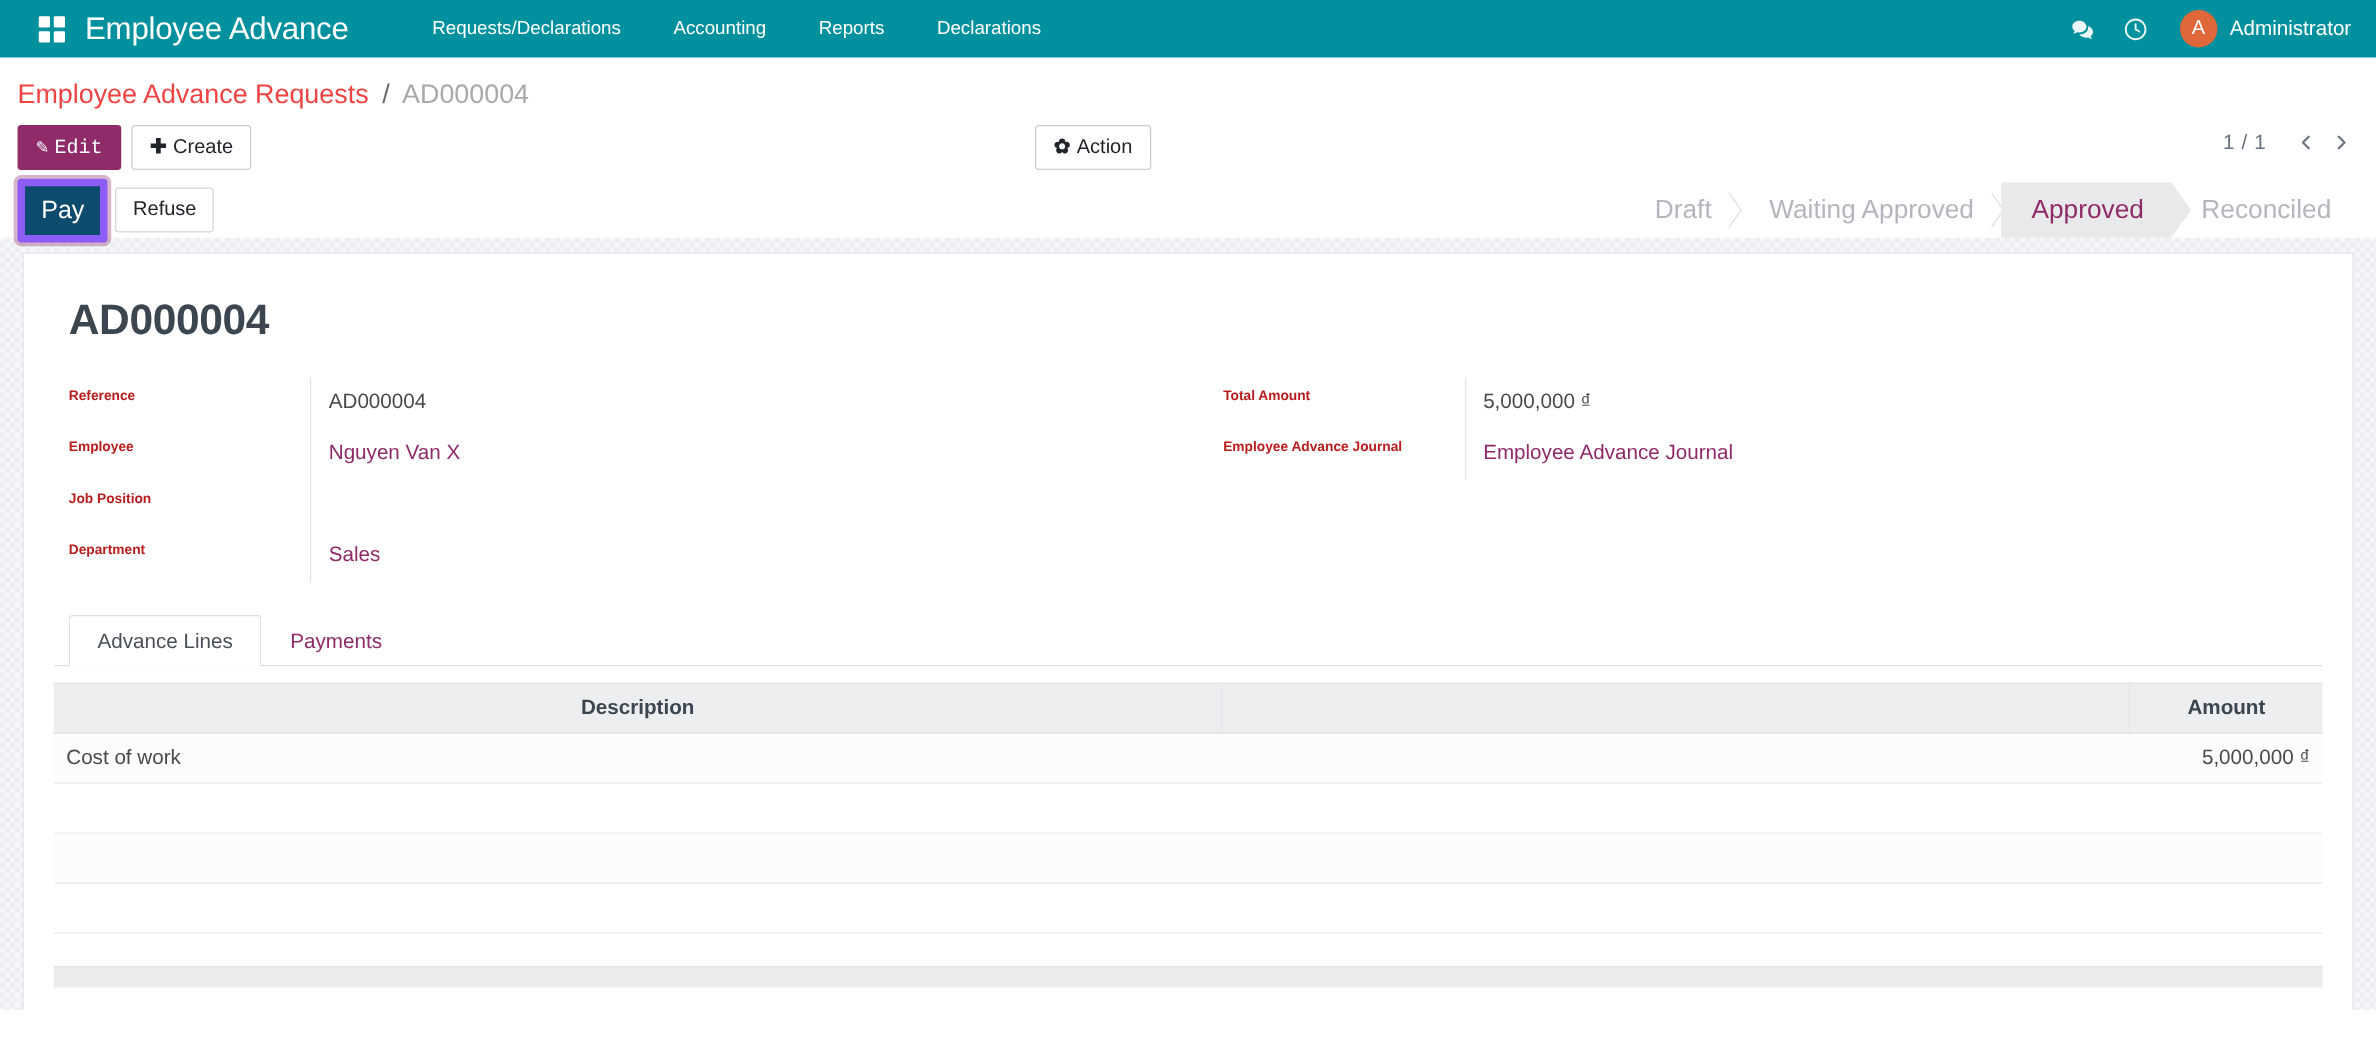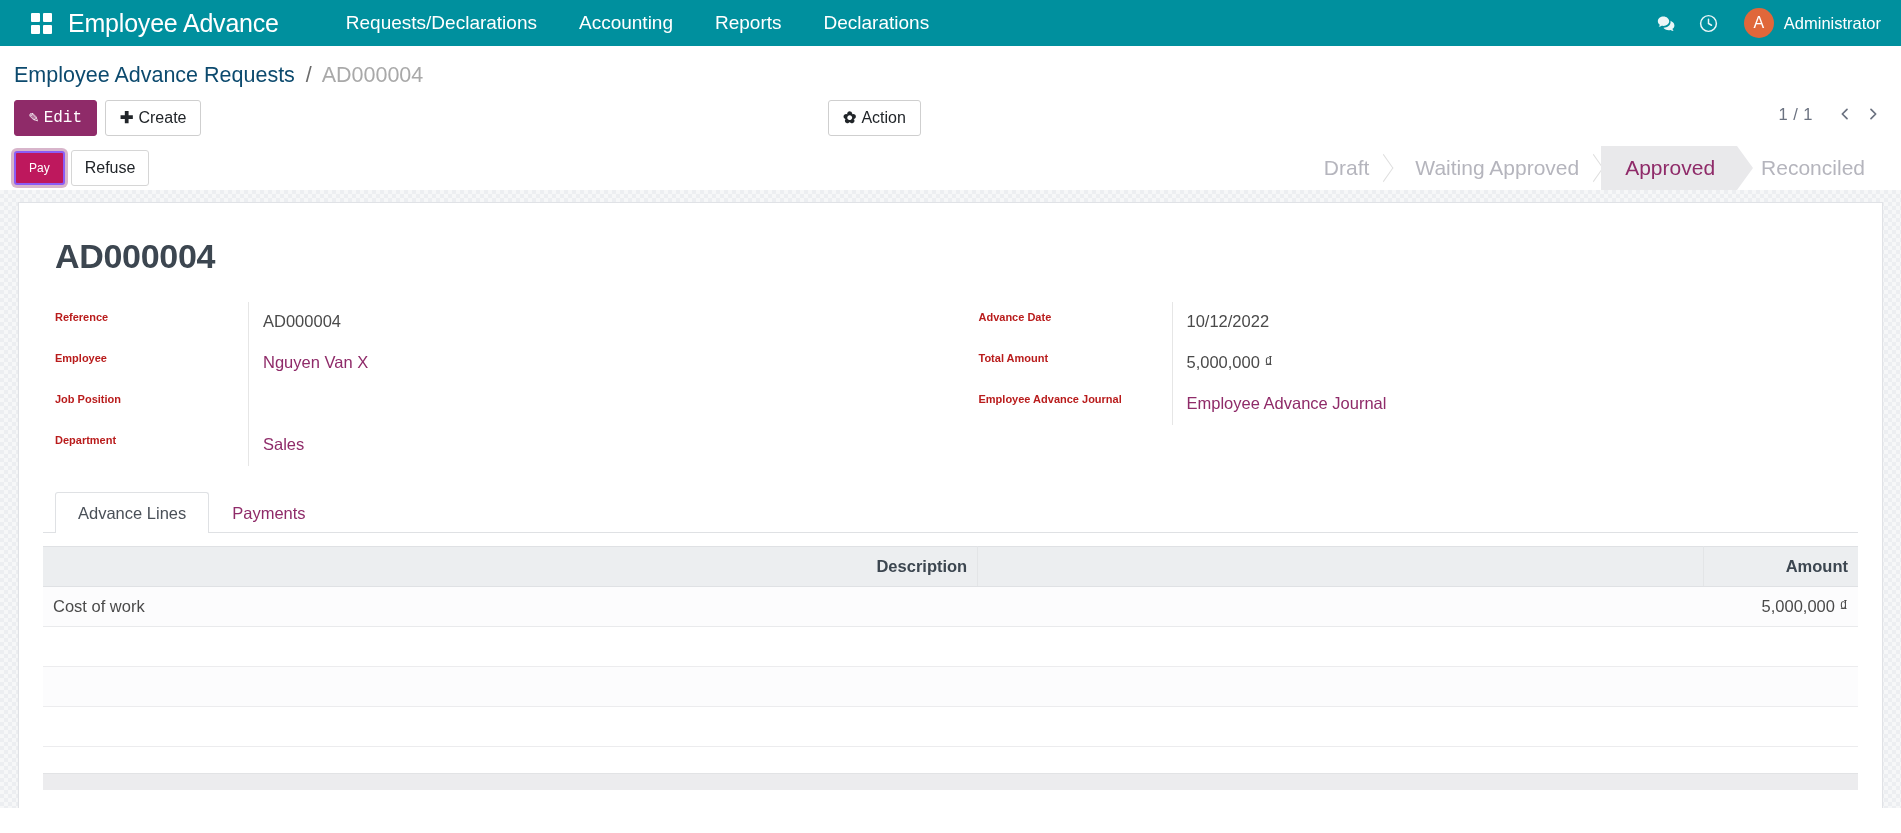--- a/index.html
+++ b/index.html
@@ -38,21 +38,21 @@
     font-size: 25px;
     font-weight: 400;
     letter-spacing: -0.2px;
     margin-left: 4px;
     margin-right: 46px;
     white-space: nowrap;
     cursor: pointer;
   }
   .nav-menu { display: flex; align-items: center; gap: 0px; }
   .nav-item {
-    font-size: 19px;
+    font-size: 15px;
     color: #ffffff;
     padding: 0 21px;
     line-height: 46px;
     white-space: nowrap;
     cursor: pointer;
   }
   .nav-right {
     position: absolute;
     right: 14px; top: 0;
     height: 46px;
@@ -85,21 +85,21 @@
     background: #ffffff;
     padding: 0;
     border-bottom: 0;
   }
   .breadcrumb {
     padding: 16px 0 0 14px;
     font-size: 21.5px;
     line-height: 26px;
     white-space: nowrap;
   }
-  .crumb-link { color: #0c4a6e; cursor: pointer; }
+  .crumb-link { color: #ef4444; cursor: pointer; }
   .crumb-sep { color: #6b6b6b; margin: 0 5px; }
   .crumb-active { color: #a9a9a9; }
 
   .cp-row {
     display: flex;
     align-items: center;
     padding: 12px 14px 10px 14px;
     position: relative;
     min-height: 46px;
   }
@@ -148,24 +148,24 @@
   .statusbar-row {
     display: flex;
     align-items: center;
     padding: 0 14px;
     height: 44px;
     position: relative;
     background: #ffffff;
   }
   .sb-buttons { display: flex; align-items: center; }
   .btn-pay {
-    background: #be185d;
-    border: 2px solid #8b5cf6;
+    background: #0c4a6e;
+    border: 6px solid #8b5cf6;
     color: #ffffff;
-    font-size: 12px;
+    font-size: 20px;
     padding: 8px 13px;
     border-radius: 3px;
     cursor: pointer;
     box-shadow: 0 0 0 3px rgba(143,43,105,0.35);
     font-family: "Liberation Sans", sans-serif;
   }
   .btn-refuse {
     background: #ffffff;
     border: 1px solid #d6d6d6;
     color: #212529;
@@ -318,21 +318,21 @@
   }
   .list-table th {
     background: #eceef0;
     border-top: 1px solid #dfe1e4;
     border-bottom: 1px solid #dfe1e4;
     border-right: 1px solid #e3e5e7;
     font-size: 16.5px;
     font-weight: bold;
     color: #3c4650;
     padding: 10px 10px 10px 10px;
-    text-align: right;
+    text-align: center;
     height: 40px;
   }
   .list-table th.amount-col { border-right: 0; }
   .list-table td {
     font-size: 16.5px;
     color: #4a4a4a;
     padding: 10px 10px 10px 10px;
     border-bottom: 1px solid #e9eaec;
     background: #fcfcfd;
     height: 40px;
@@ -460,24 +460,20 @@
           <div class="f-label">Job Position</div>
           <div class="f-value"></div>
         </div>
         <div class="f-row">
           <div class="f-label">Department</div>
           <div class="f-value link">Sales</div>
         </div>
       </div>
 
       <div class="form-col right">
-        <div class="f-row">
-          <div class="f-label">Advance Date</div>
-          <div class="f-value">10/12/2022</div>
-        </div>
         <div class="f-row">
           <div class="f-label">Total Amount</div>
           <div class="f-value">5,000,000 ₫</div>
         </div>
         <div class="f-row">
           <div class="f-label">Employee Advance Journal</div>
           <div class="f-value link">Employee Advance Journal</div>
         </div>
       </div>
 

